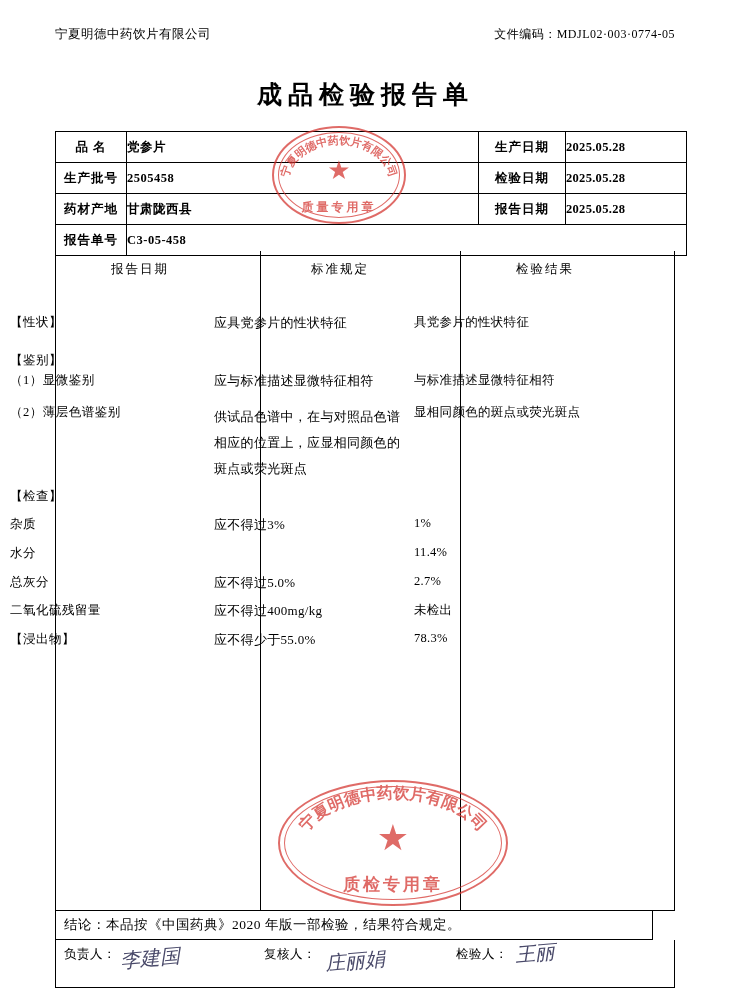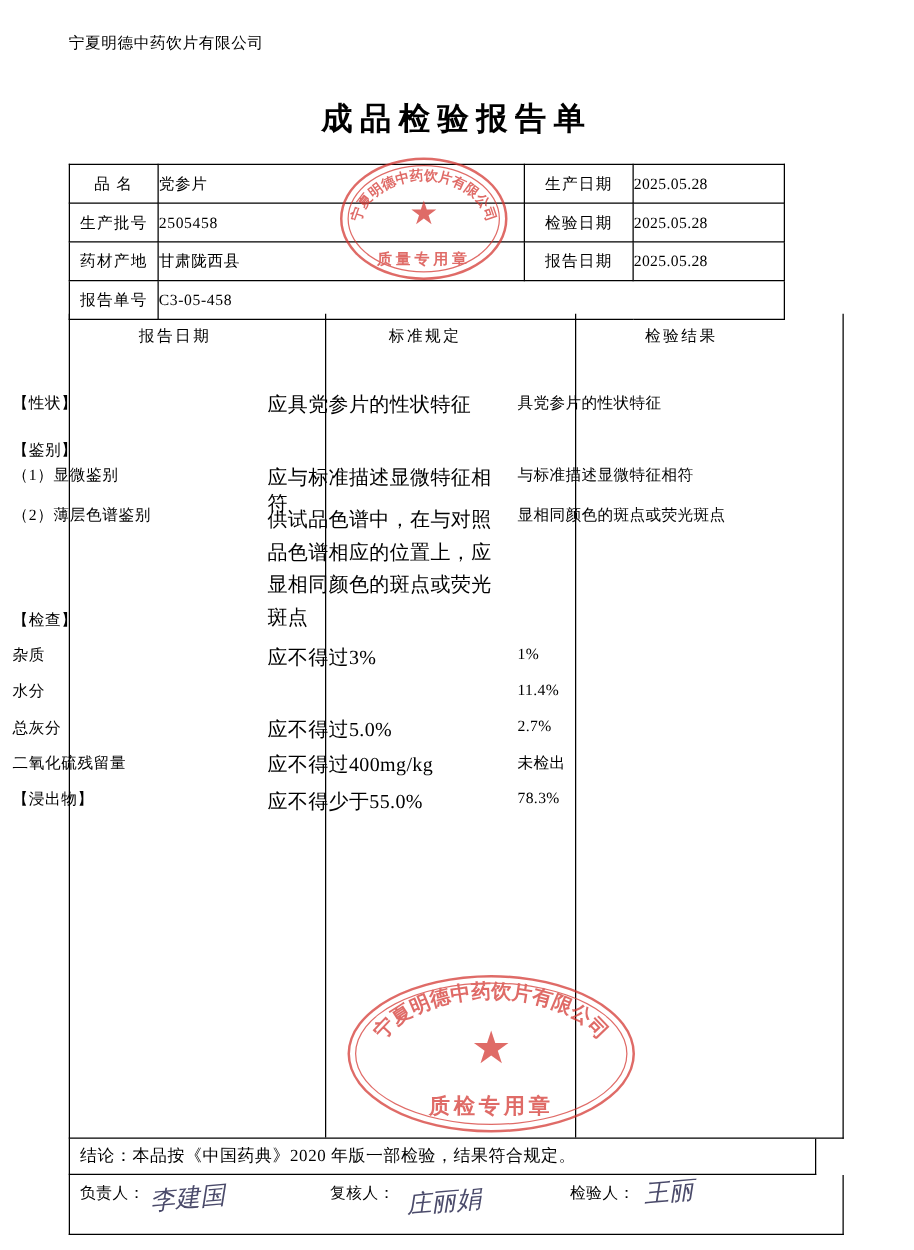--- a/index.html
+++ b/index.html
@@ -43,23 +43,24 @@
     font-size: 25px;
     font-weight: bold;
     letter-spacing: 6px;
   }
 
   
   table.main {
     position: absolute;
     left: 55px;
     top: 131px;
-    width: 573px;
+    width: 632px;
     border-collapse: collapse;
     font-size: 12.5px;
+    font-weight: bold;
   }
   table.main td {
     border: 1px solid #000;
     padding: 0;
     vertical-align: middle;
     height: 30px;
   }
   .lbl {
     width: 70px;
     text-align: center;
@@ -117,21 +118,21 @@
     position: absolute;
     left: 10px;
     width: 190px;
     font-size: 12.5px;
     letter-spacing: 0.5px;
   }
   .c-std {
     position: absolute;
     left: 214px;
     width: 195px;
-    font-size: 16px;
+    font-size: 13px;
     letter-spacing: 0.3px;
   }
   .c-res {
     position: absolute;
     left: 414px;
     width: 200px;
     font-size: 12.5px;
     letter-spacing: 0.3px;
   }
 
@@ -246,20 +247,21 @@
     font-weight: bold;
   }
 </style>
 </head>
 <body>
 
 <div class="page">
 
   <div class="header">
     <span>宁夏明德中药饮片有限公司</span>
+    <span class="docno">文件编码：MDJL02·003·0774-05</span>
   </div>
 
   <div class="title">成品检验报告单</div>
 
   <table class="main">
     <tbody>
         <tr>
       <td class="lbl">品    名</td>
       <td class="val">党参片</td>
       <td class="lbl2">生产日期</td>

